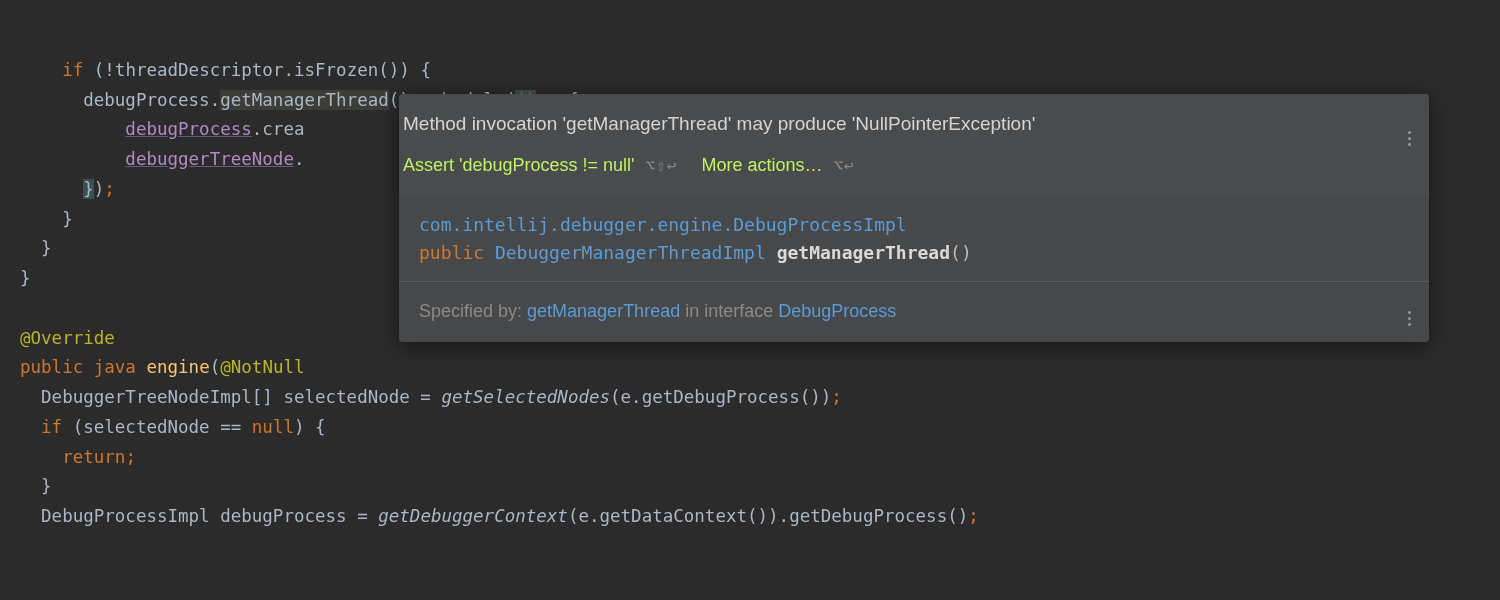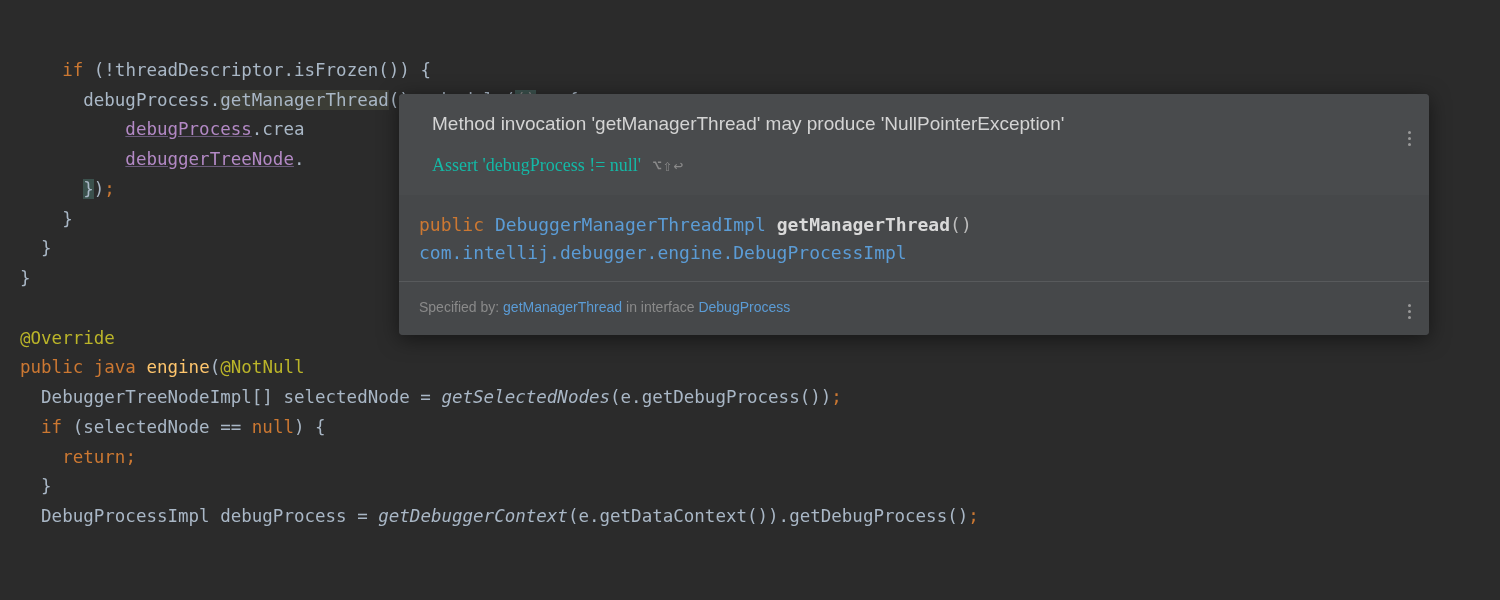--- a/index.html
+++ b/index.html
@@ -37,36 +37,36 @@
     width: 1030px;
     background: #3d3f41;
     border-radius: 4px;
     box-shadow: 0 4px 20px rgba(0,0,0,0.5);
     font-family: -apple-system, 'Segoe UI', 'Helvetica Neue', sans-serif;
     font-size: 18px;
     color: #bababa;
   }
   .popup-section1 {
     background: #494b4d;
-    padding: 14px 20px 14px 33px;
+    padding: 14px 20px 14px 4px;
     border-radius: 4px 4px 0 0;
     position: relative;
   }
   .popup-title {
     color: #d4d4d4;
     font-size: 19px;
   }
   .popup-actions {
     margin-top: 10px;
     display: flex;
     gap: 24px;
     align-items: center;
     font-size: 18px;
   }
-  .popup-action { color: #14b8a6; font-family: Liberation Serif, serif; }
+  .popup-action { color: #bef264; }
   .shortcut { color: #8a8a8a; font-family: 'Menlo', monospace; font-size: 16px; letter-spacing: 1px; margin-left: 6px;}
   .more-icon {
     position: absolute;
     right: 18px;
     top: 16px;
     color: #9a9a9a;
     cursor: pointer;
     font-size: 20px;
     letter-spacing: 0;
   }
@@ -78,21 +78,21 @@
     background: #46484a;
   }
   .fqn { color: #5b9cd6; }
   .pkw { color: #cc7832; }
   .ptype { color: #5b9cd6; }
   .pmeth { color: #d9d9d9; font-weight: bold; }
   .pparen { color: #bcbcbc; }
   .popup-section3 {
     padding: 14px 20px 16px 20px;
     font-family: -apple-system, 'Segoe UI', sans-serif;
-    font-size: 14px;
+    font-size: 18px;
     border-top: 1px solid #585a5c;
     position: relative;
     background: #46484a;
     border-radius: 0 0 4px 4px;
   }
   .spec-label { color: #8a8a8a; }
   .spec-link { color: #5b9cd6; }
   .module-row {
     margin-top: 10px;
     display: flex;
@@ -158,36 +158,40 @@
 </div>
 
 <div class="popup">
   <div class="popup-section1">
     <div class="popup-title">Method invocation 'getManagerThread' may produce 'NullPointerException'</div>
     <div class="popup-actions">
       <span>
         <span class="popup-action">Assert 'debugProcess != null'</span>
         <span class="shortcut">⌥⇧↩</span>
       </span>
+      <span>
+        <span class="popup-action">More actions…</span>
+        <span class="shortcut">⌥↩</span>
+      </span>
     </div>
     <div class="more-icon">
       <span class="dots">
           <span></span>
           <span></span>
           <span></span>
         </span>
     </div>
   </div>
   <div class="popup-section2">
+    <div><span class="fqn">com.intellij.debugger.engine.DebugProcessImpl</span></div>
     <div>
       <span class="pkw">public</span>
       <span class="ptype">DebuggerManagerThreadImpl</span>
       <span class="pmeth">getManagerThread</span><span class="pparen">()</span>
     </div>
-    <div><span class="fqn">com.intellij.debugger.engine.DebugProcessImpl</span></div>
   </div>
   <div class="popup-section3">
     <div>
       <span class="spec-label">Specified by: </span>
       <span class="spec-link">getManagerThread</span><span class="spec-label"> in interface </span><span class="spec-link">DebugProcess</span>
     </div>
     <div class="more-icon2">
       <span class="dots">
           <span></span>
           <span></span>

